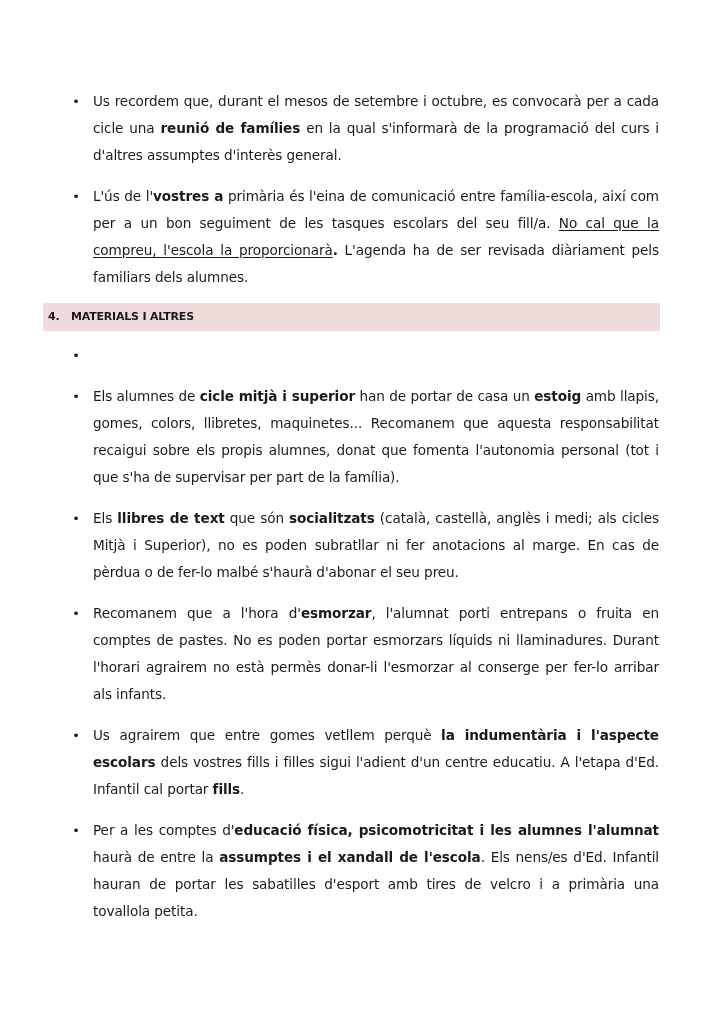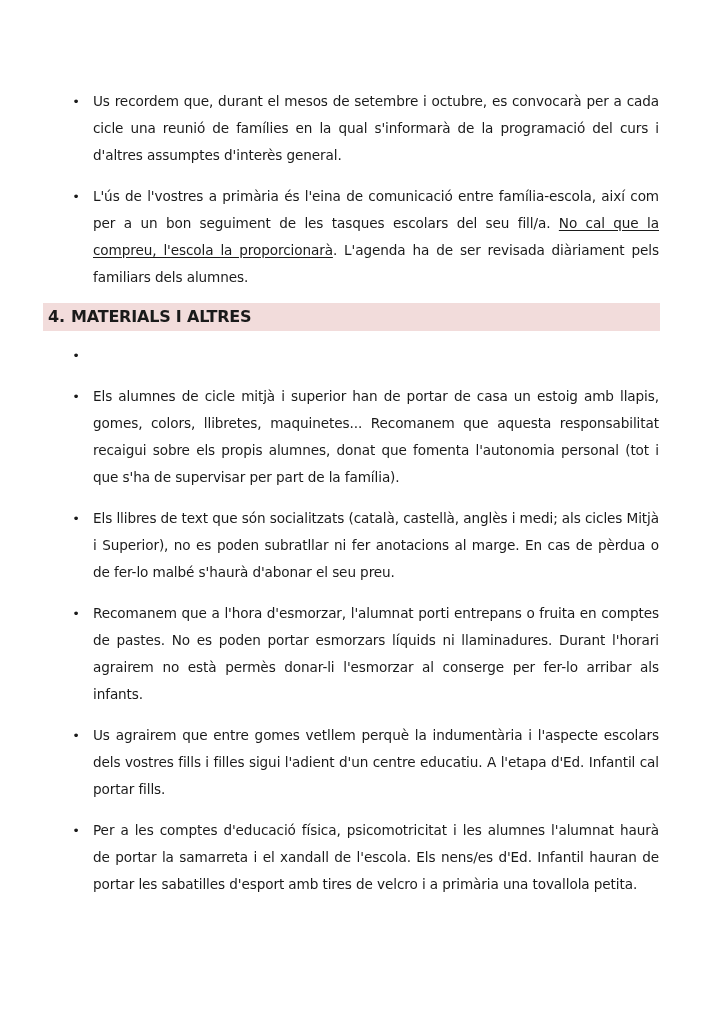--- a/index.html
+++ b/index.html
@@ -38,31 +38,31 @@
     }
     .item .dot {
       position: absolute;
       left: -22px;
       top: 0;
       width: 10px;
       line-height: 27px;
       font-size: 13px;
       text-align: center;
     }
-    .item b { font-weight: normal; }
+    .item b { font-weight: bold; }
     .item u { text-decoration: underline; text-underline-offset: 2px; }
     .heading {
       position: absolute;
       left: 43px;
       top: 303px;
       width: 617px;
       height: 28px;
       background: #f2dcdb;
       font-weight: bold;
-      font-size: 16px;
+      font-size: 11px;
       line-height: 28px;
       box-sizing: border-box;
       padding-left: 5px;
       letter-spacing: -0.2px;
     }
     .heading .num { display: inline-block; width: 23px; }
   </style>
 </head>
 <body>
 
@@ -98,17 +98,17 @@
     <li class="item" style="top:600px;">
       <span class="dot">•</span>
       <span class="content"><span>Recomanem que a l'hora d'</span><b>esmorzar</b><span>, l'alumnat porti entrepans o fruita en comptes de pastes. No es poden portar esmorzars líquids ni llaminadures. Durant l'horari agrairem no està permès donar-li l'esmorzar al conserge per fer-lo arribar als infants.</span></span>
     </li>
     <li class="item" style="top:722px;">
       <span class="dot">•</span>
       <span class="content"><span>Us agrairem que entre gomes vetllem perquè </span><b>la indumentària i l'aspecte escolars</b><span> dels vostres fills i filles sigui l'adient d'un centre educatiu. A l'etapa d'Ed. Infantil cal portar </span><b>fills</b><span>.</span></span>
     </li>
     <li class="item" style="top:817px;">
       <span class="dot">•</span>
-      <span class="content"><span>Per a les comptes d'</span><b>educació física, psicomotricitat i les alumnes l'alumnat</b><span> haurà de portar la </span><b>samarreta i el xandall de l'escola</b><span>. Els nens/es d'Ed. Infantil  hauran de portar les sabatilles d'esport amb tires de velcro i a primària una tovallola petita.</span></span>
+      <span class="content"><span>Per a les comptes d'</span><b>educació física, psicomotricitat i les alumnes l'alumnat</b><span> haurà de entre la </span><b>assumptes i el xandall de l'escola</b><span>. Els nens/es d'Ed. Infantil  hauran de portar les sabatilles d'esport amb tires de velcro i a primària una tovallola petita.</span></span>
     </li>
   </ul>
 
 </div>
 
 </body></html>

